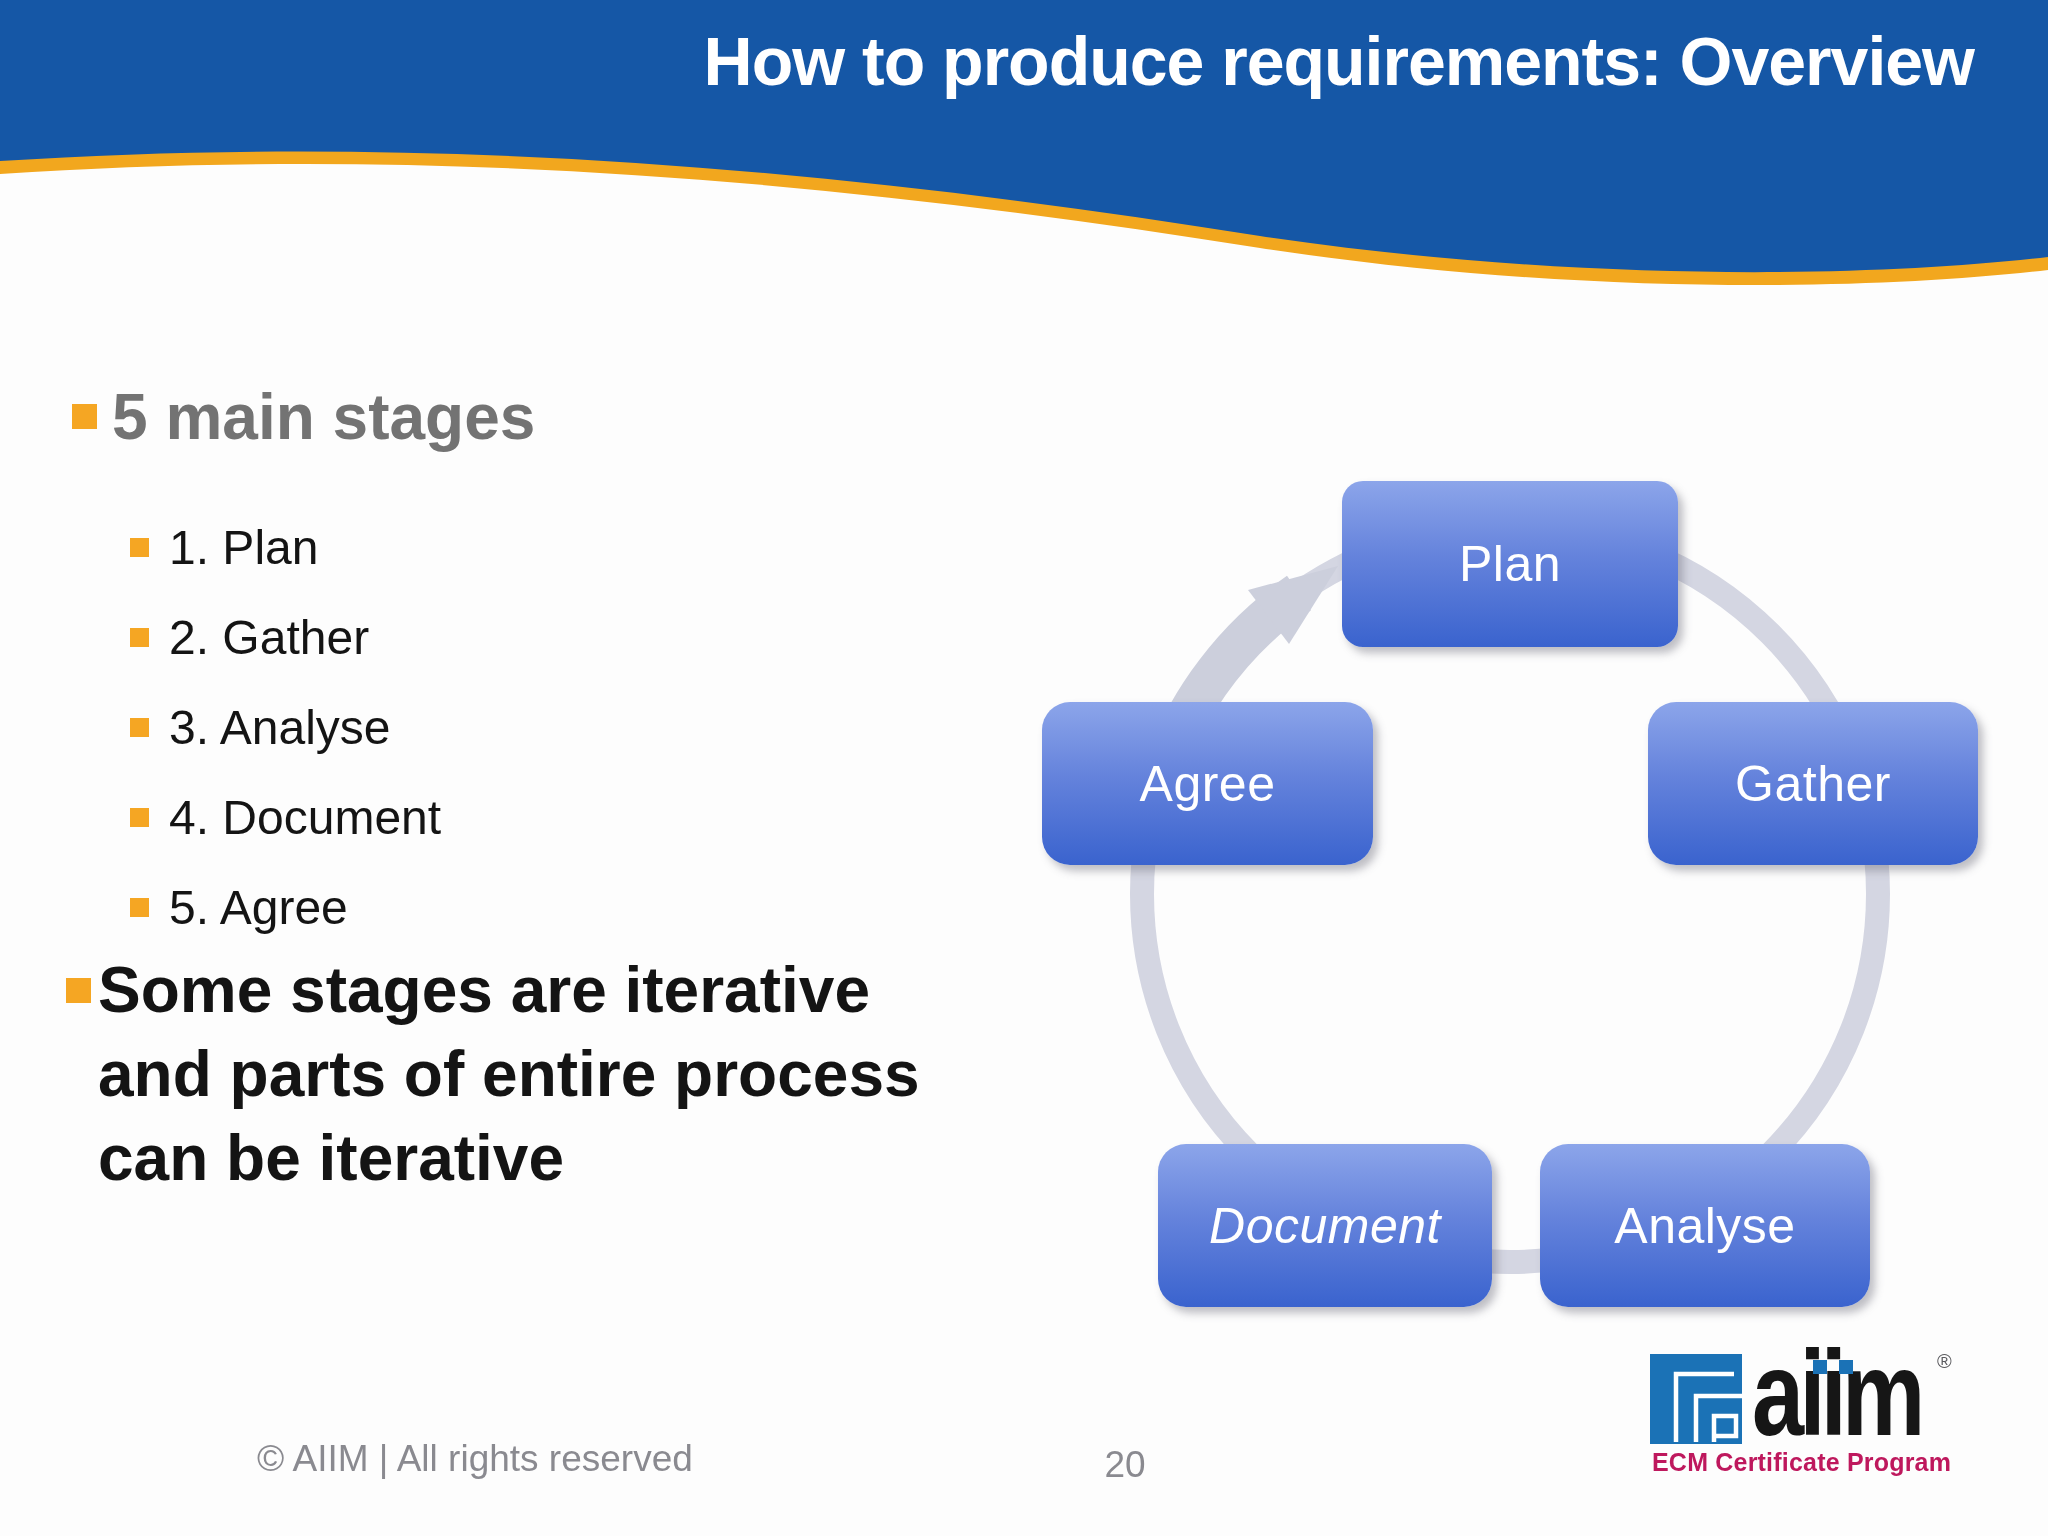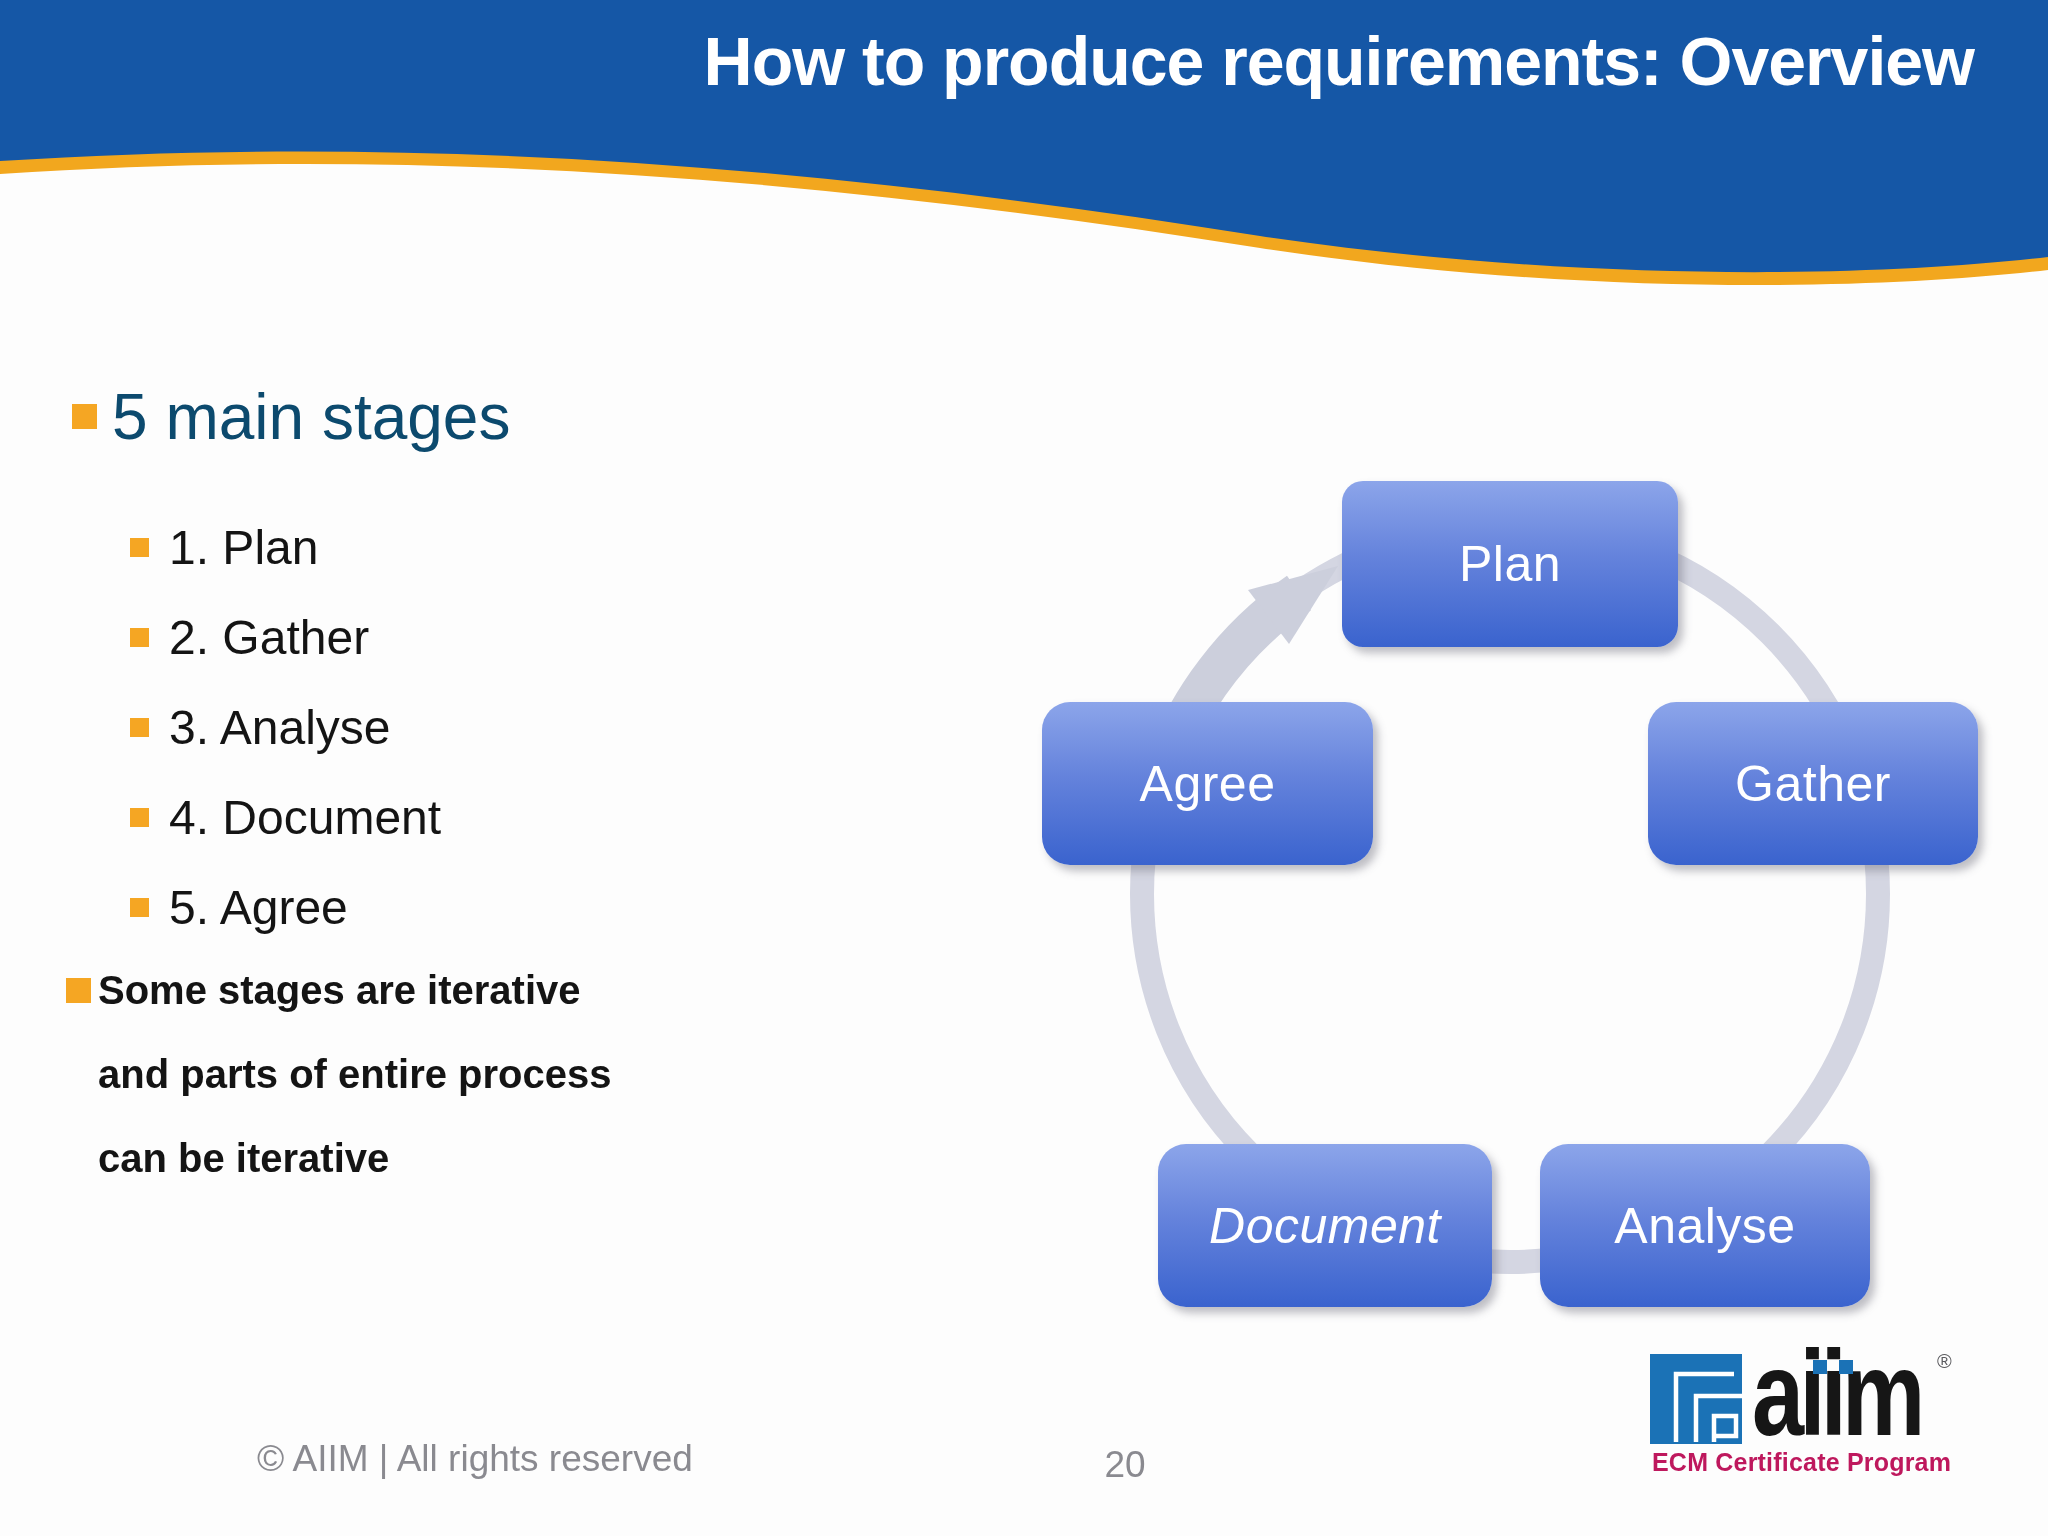--- a/index.html
+++ b/index.html
@@ -12,30 +12,30 @@
   .slide-title{
     position:absolute;top:24px;left:74px;width:1900px;
     font-size:68px;font-weight:bold;color:#FFFFFF;letter-spacing:-1px;line-height:1.1;
     white-space:nowrap;
     text-align:right;
   }
   
   .lvl1-bullet{position:absolute;width:25px;height:25px;background:#F5A623;}
   .heading-bullet{left:72px;top:404px;}
   .heading-text{
-    position:absolute;left:112px;top:382px;font-size:64px;font-weight:normal;color:#0c4a6e;
+    position:absolute;left:112px;top:382px;font-size:64px;font-weight:bold;color:#737373;
     line-height:1.1;white-space:nowrap;
   }
   .stage-list{position:absolute;left:118px;top:490px;margin:12px;padding:0;list-style:none;}
   .stage-list li{display:flex;align-items:center;height:90px;}
   .lvl2-bullet{width:19px;height:19px;background:#F5A623;margin-right:20px;flex:0 0 auto;}
   .stage-item-text{font-size:48px;color:#141414;white-space:nowrap;}
   .note-bullet{left:66px;top:978px;}
   .note-text{
-    position:absolute;left:98px;top:948px;font-size:40px;font-weight:bold;color:#141414;
+    position:absolute;left:98px;top:948px;font-size:64px;font-weight:bold;color:#141414;
     line-height:84px;white-space:pre-line;
   }
   
   .ring-svg{position:absolute;top:0;left:0;width:2048px;height:1536px;pointer-events:none;}
   .stage-box{
     position:absolute;border-radius:28px;
     background:linear-gradient(to bottom,#8CA5EA 0%,#6583DC 45%,#3A63CE 100%);
     box-shadow:5px 6px 9px rgba(110,110,125,0.45);
     display:flex;align-items:center;justify-content:center;
   }

